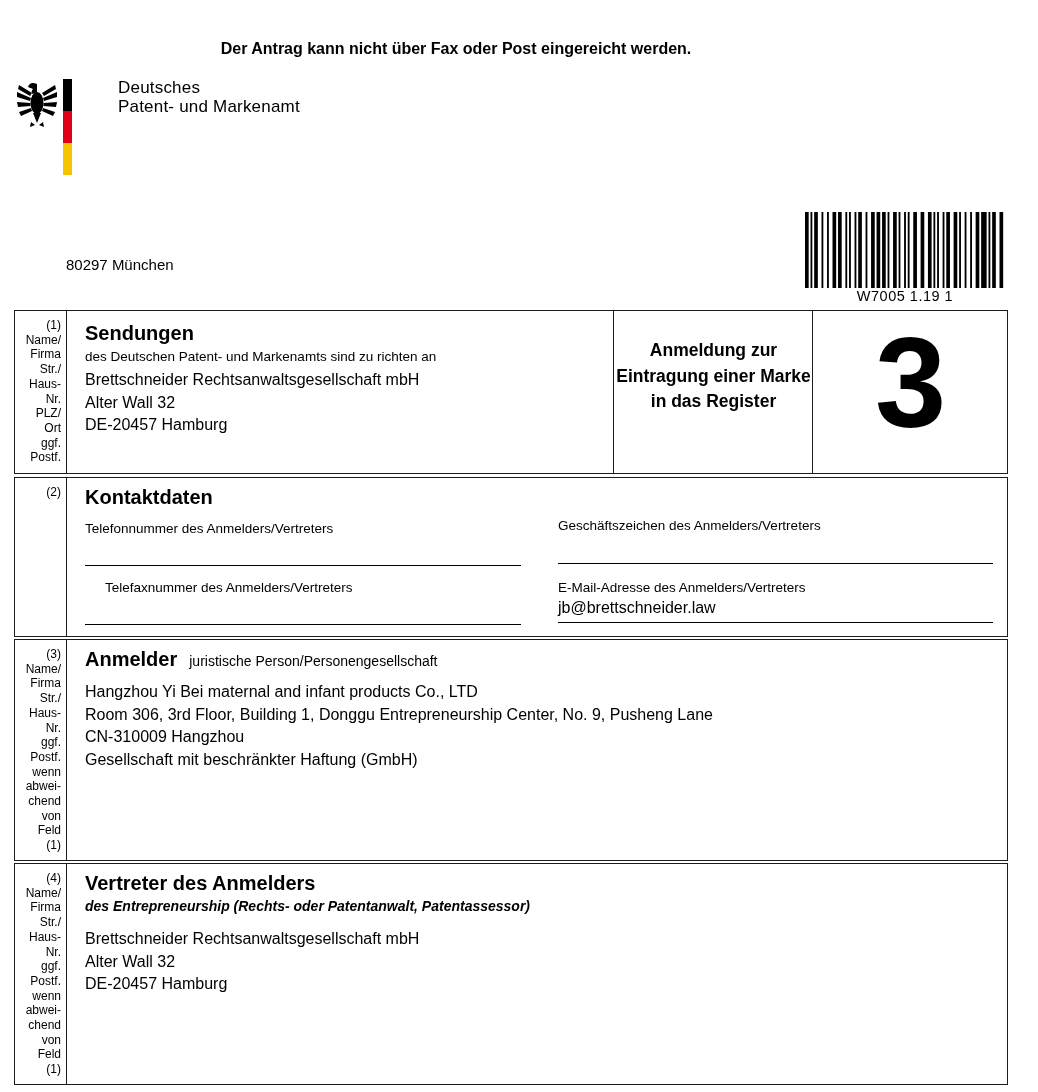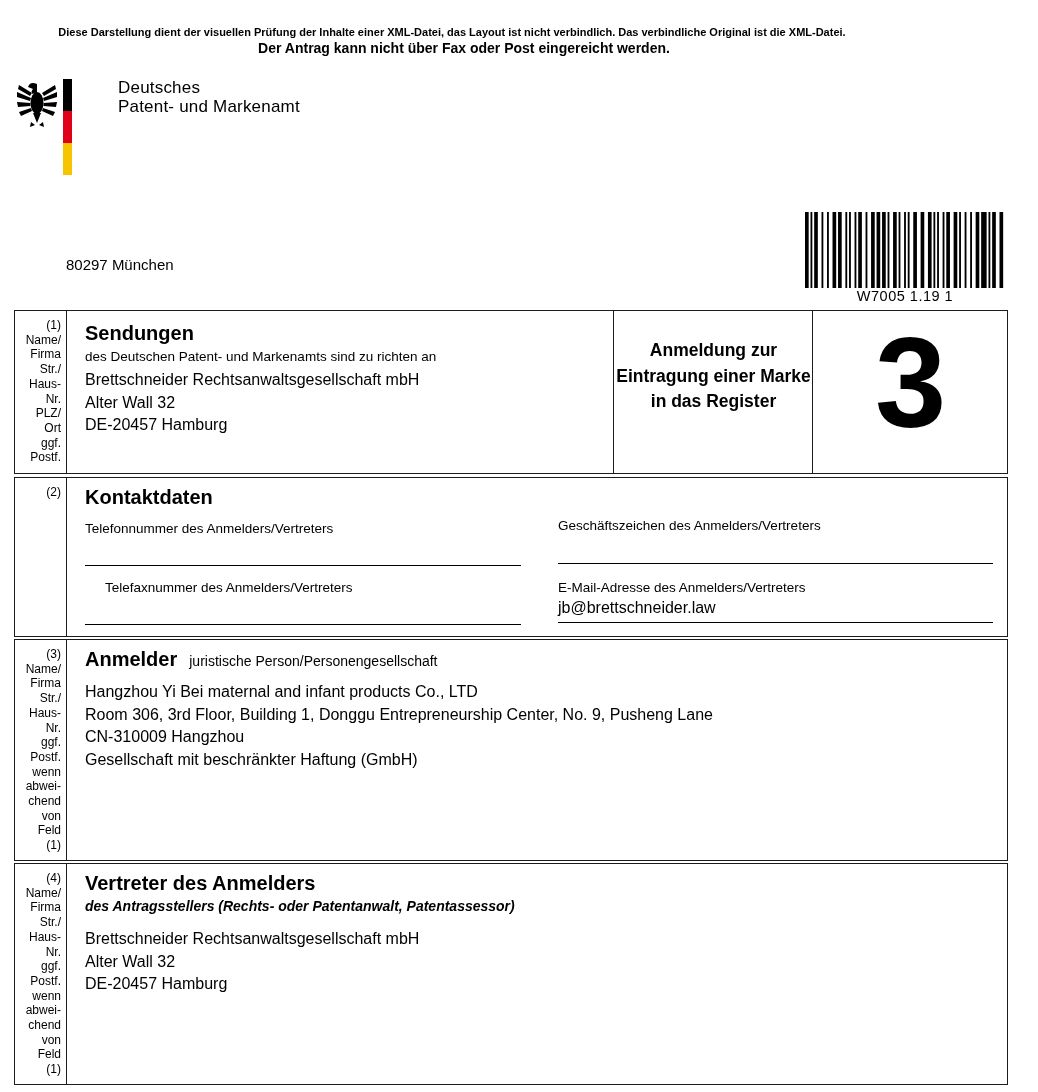--- a/index.html
+++ b/index.html
@@ -1,20 +1,20 @@
 <!DOCTYPE html>
 <html><head>
 <meta charset="utf-8">
 <style>
   html,body{margin:0;padding:0;background:#ffffff;}
   #page{position:relative;width:1038px;height:1092px;background:#ffffff;overflow:hidden;
         font-family:"Liberation Sans","DejaVu Sans",sans-serif;color:#000;}
   .abs{position:absolute;}
   .notice1{top:26px;left:0;width:904px;text-align:center;font-size:11px;font-weight:bold;}
-  .notice2{top:40px;left:12px;width:904px;text-align:center;font-size:14px;font-weight:bold;}
+  .notice2{top:40px;left:4px;width:904px;text-align:center;font-size:16px;font-weight:bold;}
   .logo-text{left:82px;top:78px;font-size:17px;line-height:19px;font-weight:500;letter-spacing:0.2px;margin-left:36px;}
   .flag{left:63px;top:79px;width:9px;height:96px;}
   .flag div{width:9px;height:32px;}
   .recipient{left:66px;top:255px;font-size:15px;line-height:19px;}
   .recipient .r1{font-weight:bold;}
   .barcode{left:805px;top:212px;width:200px;height:76px;}
   .barcode-label{left:793px;top:288px;width:224px;text-align:center;font-size:14.5px;letter-spacing:0.5px;}
   .section-box{left:14px;width:994px;border:1px solid #1c1c1c;background:#fff;box-sizing:border-box;}
   .label-col{position:absolute;left:0;top:0;bottom:0;width:52px;border-right:1px solid #1c1c1c;
              box-sizing:border-box;text-align:right;padding:7px 5px 0 0;font-size:12px;line-height:14.7px;}
@@ -30,21 +30,20 @@
   .big-num{position:absolute;left:798px;width:195px;top:0;text-align:center;
            font-size:128px;font-weight:bold;line-height:1;margin-top:8px;}
   .heading-sub{font-size:14px;font-weight:normal;margin-left:12px;}
   .italic-sub{font-size:14px;font-weight:bold;font-style:italic;}
 </style>
 </head>
 <body>
 
 <div id="page">
 
-  <div class="abs notice1">Diese Darstellung dient der visuellen Prüfung der Inhalte einer XML-Datei, das Layout ist nicht verbindlich. Das verbindliche Original ist die XML-Datei.</div>
   <div class="abs notice2">Der Antrag kann nicht über Fax oder Post eingereicht werden.</div>
 
   <div class="abs" style="left:16px;top:76px;width:42px;height:54px;">
     <svg width="42" height="54" viewBox="0 0 42 54">
       <g fill="#000">
         <ellipse cx="21" cy="27" rx="6.5" ry="11"></ellipse>
         <path d="M21 8 q-7 -3 -9 3 l5 2 q-2.5 2.5 -0.5 5 l4.5 -1.5 z"></path>
         <path d="M16 17 L3 9 L2 13 L14 20 Z"></path>
         <path d="M15 22 L1 16 L1 21 L14 25 Z"></path>
         <path d="M14.5 27 L1 26 L2 31 L14.5 30 Z"></path>
@@ -209,21 +208,21 @@
           <div>Postf.</div>
           <div>wenn</div>
           <div>abwei-</div>
           <div>chend</div>
           <div>von</div>
           <div>Feld</div>
           <div>(1)</div>
         </div>
     </div>
     <div class="abs h1" style="left:70px;top:8px;">Vertreter des Anmelders</div>
-    <div class="abs italic-sub" style="left:70px;top:34px;">des Antragsstellers (Rechts- oder Patentanwalt, Patentassessor)</div>
+    <div class="abs italic-sub" style="left:70px;top:34px;">des Entrepreneurship (Rechts- oder Patentanwalt, Patentassessor)</div>
     <div class="abs addr" style="left:70px;top:64px;width:900px;">
         <div>Brettschneider Rechtsanwaltsgesellschaft mbH</div>
         <div>Alter Wall 32</div>
         <div>DE-20457 Hamburg</div>
       </div>
   </div>
 
 </div>
 
 </body></html>

